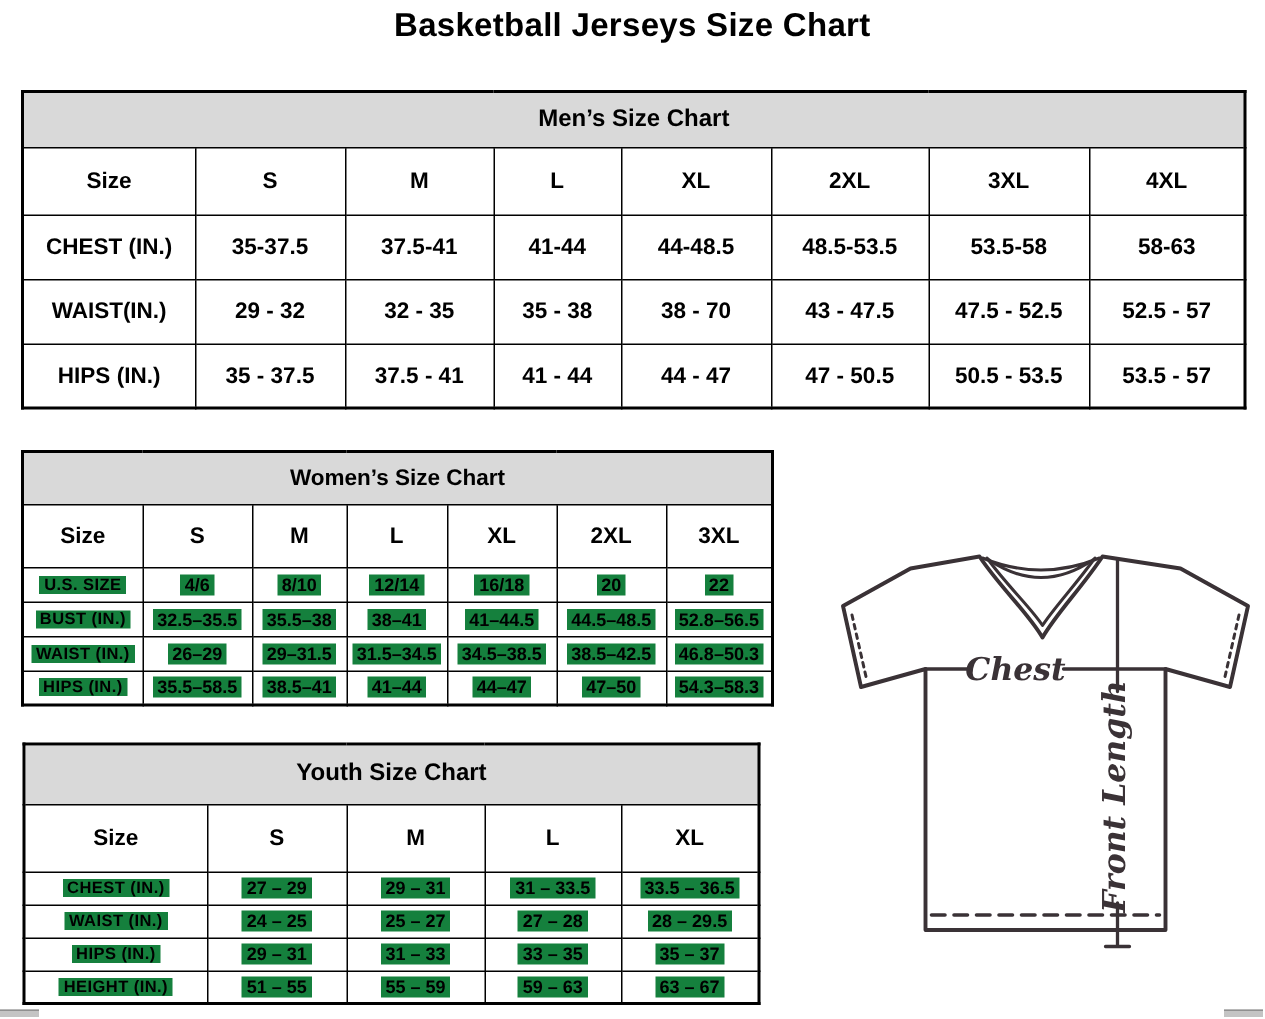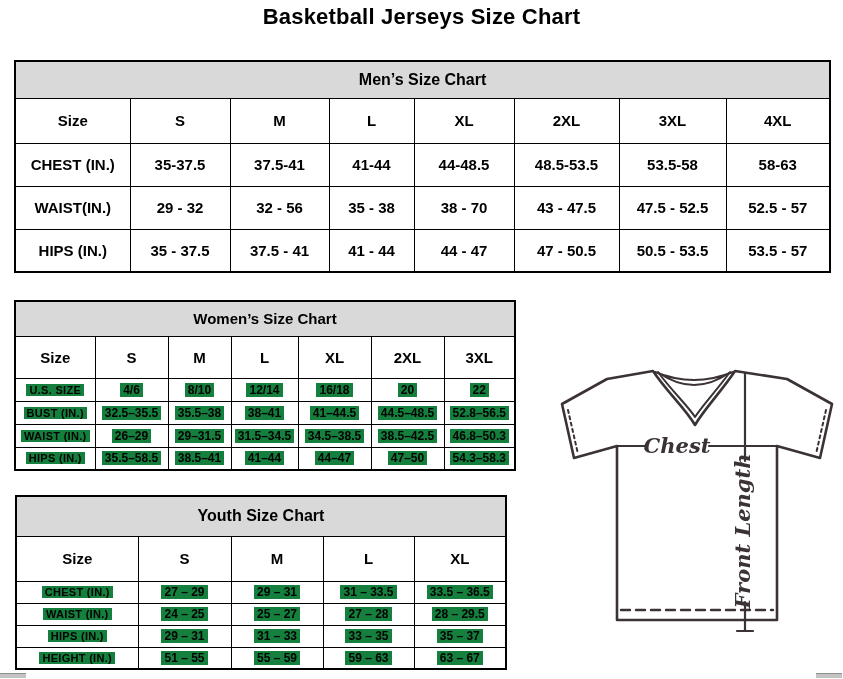--- a/index.html
+++ b/index.html
@@ -78,21 +78,21 @@
       <td>37.5-41</td>
       <td>41-44</td>
       <td>44-48.5</td>
       <td>48.5-53.5</td>
       <td>53.5-58</td>
       <td>58-63</td>
     </tr>
     <tr class="data-row">
       <td>WAIST(IN.)</td>
       <td>29 - 32</td>
-      <td>32 - 56</td>
+      <td>32 - 35</td>
       <td>35 - 38</td>
       <td>38 - 70</td>
       <td>43 - 47.5</td>
       <td>47.5 - 52.5</td>
       <td>52.5 - 57</td>
     </tr>
     <tr class="data-row">
       <td>HIPS (IN.)</td>
       <td>35 - 37.5</td>
       <td>37.5 - 41</td>

